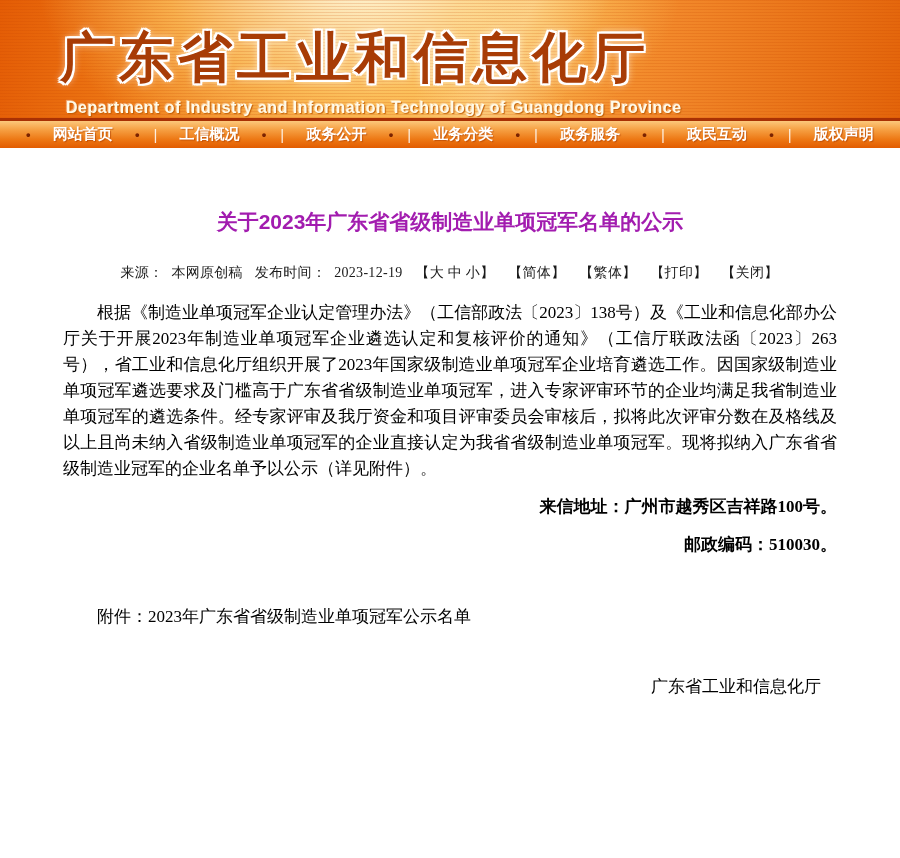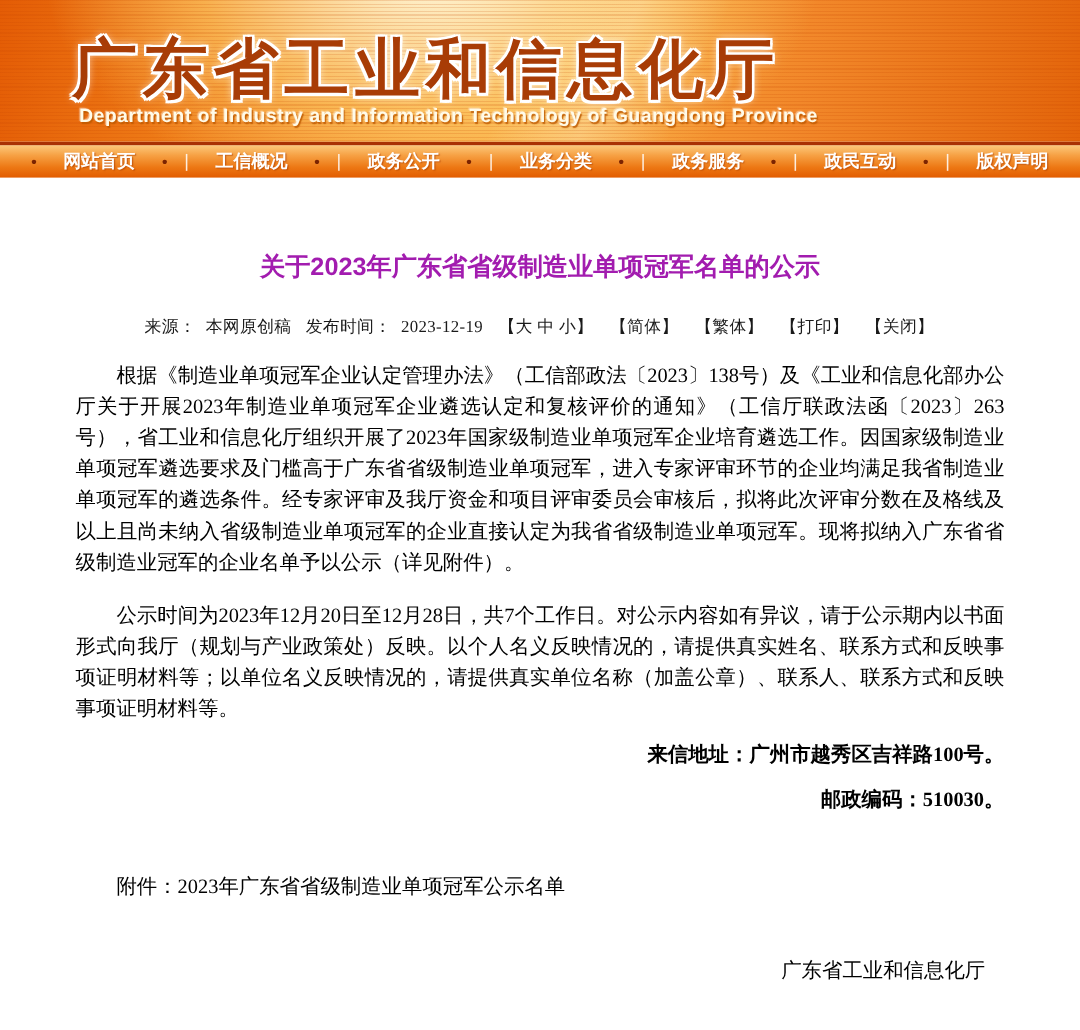--- a/index.html
+++ b/index.html
@@ -38,21 +38,21 @@
     letter-spacing: 5px;
     color: #a83c06;
     text-shadow:
       -2px -2px 0 #fff, 2px -2px 0 #fff, -2px 2px 0 #fff, 2px 2px 0 #fff,
       0 -2px 0 #fff, 0 2px 0 #fff, -2px 0 0 #fff, 2px 0 0 #fff,
       0 0 8px rgba(255,255,255,0.9);
   }
   .banner-sub {
     position: absolute;
     left: 66px;
-    top: 89px;
+    top: 99px;
     font-family: "Liberation Sans", "DejaVu Sans", sans-serif;
     font-size: 16px;
     font-weight: bold;
     letter-spacing: 0.5px;
     color: #fffbe9;
     text-shadow: 1px 1px 1px rgba(190,90,0,0.9), -1px -1px 1px rgba(255,255,255,0.5);
   }
 
   
   .nav {
@@ -198,21 +198,20 @@
     <span class="m">发布时间：</span><span class="m">2023-12-19</span>
     <span class="ctrl">【大 中 小】</span>
     <span class="ctrl">【简体】</span>
     <span class="ctrl">【繁体】</span>
     <span class="ctrl">【打印】</span>
     <span class="ctrl">【关闭】</span>
   </div>
 
   <div class="body-text">
     <p>根据《制造业单项冠军企业认定管理办法》（工信部政法〔2023〕138号）及《工业和信息化部办公厅关于开展2023年制造业单项冠军企业遴选认定和复核评价的通知》（工信厅联政法函〔2023〕263号），省工业和信息化厅组织开展了2023年国家级制造业单项冠军企业培育遴选工作。因国家级制造业单项冠军遴选要求及门槛高于广东省省级制造业单项冠军，进入专家评审环节的企业均满足我省制造业单项冠军的遴选条件。经专家评审及我厅资金和项目评审委员会审核后，拟将此次评审分数在及格线及以上且尚未纳入省级制造业单项冠军的企业直接认定为我省省级制造业单项冠军。现将拟纳入广东省省级制造业冠军的企业名单予以公示（详见附件）。</p>
-    <p>公示时间为2023年12月20日至12月28日，共7个工作日。对公示内容如有异议，请于公示期内以书面形式向我厅（规划与产业政策处）反映。以个人名义反映情况的，请提供真实姓名、联系方式和反映事项证明材料等；以单位名义反映情况的，请提供真实单位名称（加盖公章）、联系人、联系方式和反映事项证明材料等。</p>
     <p class="contact">来信地址：广州市越秀区吉祥路100号。</p>
     <p class="contact">邮政编码：510030。</p>
   </div>
 
   <div class="attachment-line">
     <span>附件：</span><a>2023年广东省省级制造业单项冠军公示名单</a>
   </div>
 
   <div class="sign-block">
     <span class="sign-inner">

